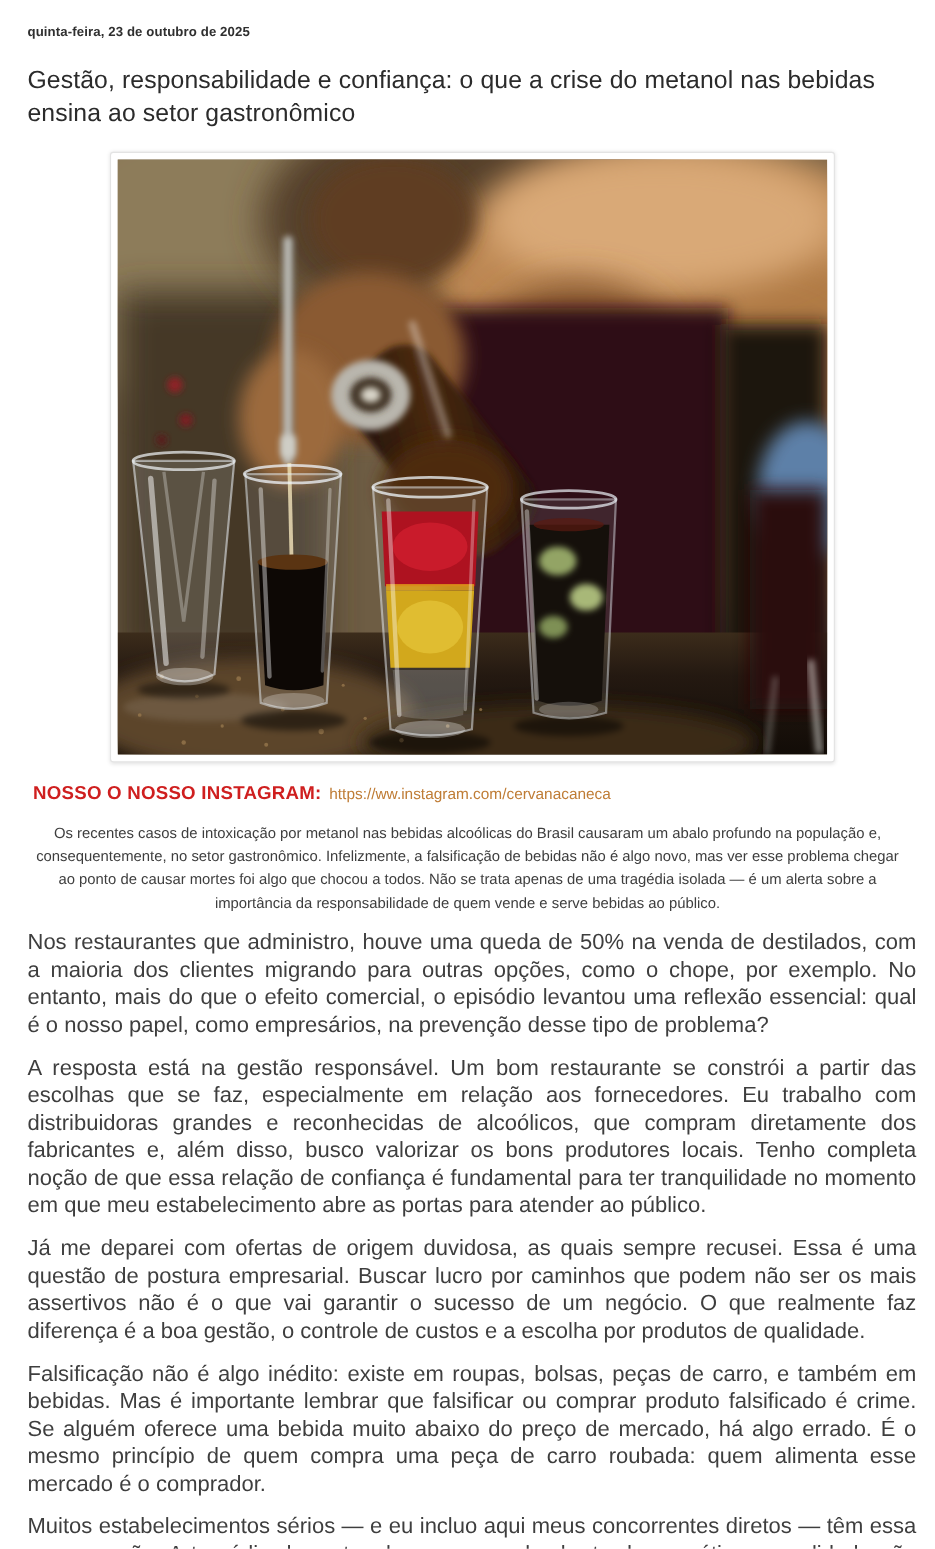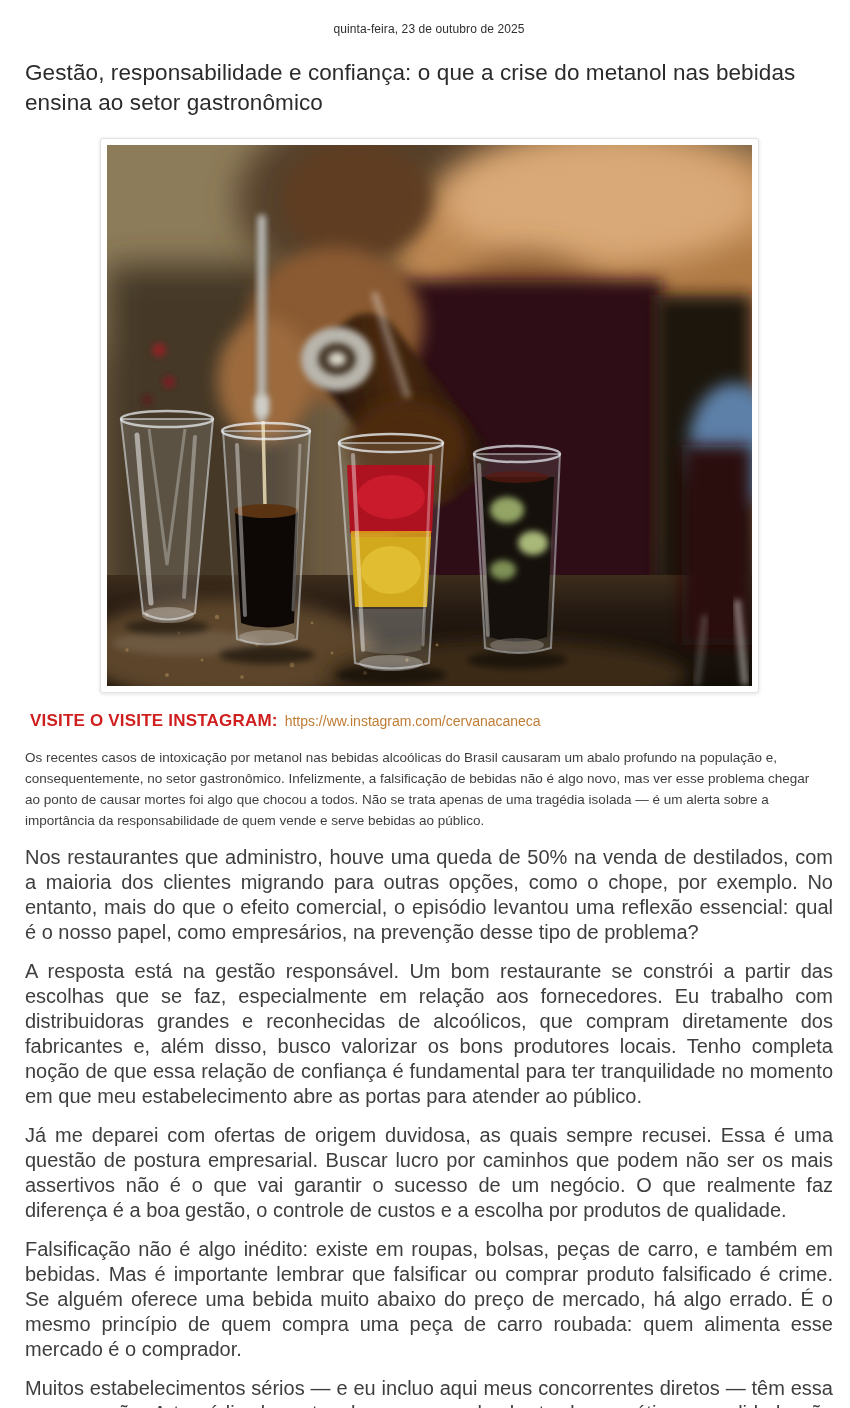--- a/index.html
+++ b/index.html
@@ -1,26 +1,26 @@
 <!DOCTYPE html>
 <html><head>
 <meta charset="utf-8">
 <style>
   html,body{margin:0;padding:0;background:#ffffff;}
   body{width:850px;height:1408px;overflow:hidden;font-family:"Liberation Sans",sans-serif;-webkit-font-smoothing:antialiased;}
   .page{padding:22px 17px 0 25px;}
-  .date{font-size:12px;font-weight:normal;color:#2f2f2f;margin:0 0 22px 0;letter-spacing:.1px;text-align:center;}
+  .date{font-size:12px;font-weight:bold;color:#2f2f2f;margin:0 0 22px 0;letter-spacing:.1px;}
   h1.title{font-size:22.5px;font-weight:400;color:#2b2b2b;line-height:30px;margin:0 0 20px 0;max-width:790px;letter-spacing:.1px;}
   figure.photo-frame{margin:0 auto 18px auto;width:645px;background:#ffffff;border:1px solid #e3e3e3;border-radius:3px;padding:6px;box-shadow:0 1px 4px rgba(0,0,0,.12);}
   figure.photo-frame svg{display:block;width:645px;height:541px;}
   .insta-line{margin:2px 0 16px 5px;white-space:nowrap;}
   .insta-label{color:#cf1f1f;font-weight:bold;font-size:17px;letter-spacing:.2px;}
   .insta-link{color:#bf7c35;font-size:14px;text-decoration:none;margin-left:7px;}
   p.body{color:#3e3e3e;margin:0 0 14px 0;}
-  p.lead{font-size:13.5px;line-height:21px;text-align:left;max-width:800px;}
+  p.lead{font-size:13.5px;line-height:21px;text-align:center;max-width:800px;}
   p.just{font-size:20px;line-height:25px;text-align:justify;}
 </style>
 </head>
 <body>
 
 <div class="page">
 
   <div class="date">quinta-feira, 23 de outubro de 2025</div>
 
   <h1 class="title">Gestão, responsabilidade e confiança: o que a crise do metanol nas bebidas ensina ao setor gastronômico</h1>
@@ -175,21 +175,21 @@
 
       <g>
         <rect x="575" y="300" width="70" height="200" fill="#2b0d0d" filter="url(#bM)"></rect>
         <path d="M630,455 L638,540" stroke="rgba(230,230,225,0.6)" stroke-width="6" filter="url(#bS)"></path>
         <path d="M598,470 L590,541" stroke="rgba(200,200,195,0.35)" stroke-width="5" filter="url(#bS)"></path>
       </g>
     </svg>
   </figure>
 
   <div class="insta-line">
-    <span class="insta-label">VISITE O VISITE INSTAGRAM:</span><a class="insta-link" href="#">https://ww.instagram.com/cervanacaneca</a>
+    <span class="insta-label">NOSSO O NOSSO INSTAGRAM:</span><a class="insta-link" href="#">https://ww.instagram.com/cervanacaneca</a>
   </div>
 
   <p class="body lead">Os recentes casos de intoxicação por metanol nas bebidas alcoólicas do Brasil causaram um abalo profundo na população e, consequentemente, no setor gastronômico. Infelizmente, a falsificação de bebidas não é algo novo, mas ver esse problema chegar ao ponto de causar mortes foi algo que chocou a todos. Não se trata apenas de uma tragédia isolada — é um alerta sobre a importância da responsabilidade de quem vende e serve bebidas ao público.</p>
   <p class="body just">Nos restaurantes que administro, houve uma queda de 50% na venda de destilados, com a maioria dos clientes migrando para outras opções, como o chope, por exemplo. No entanto, mais do que o efeito comercial, o episódio levantou uma reflexão essencial: qual é o nosso papel, como empresários, na prevenção desse tipo de problema?</p>
   <p class="body just">A resposta está na gestão responsável. Um bom restaurante se constrói a partir das escolhas que se faz, especialmente em relação aos fornecedores. Eu trabalho com distribuidoras grandes e reconhecidas de alcoólicos, que compram diretamente dos fabricantes e, além disso, busco valorizar os bons produtores locais. Tenho completa noção de que essa relação de confiança é fundamental para ter tranquilidade no momento em que meu estabelecimento abre as portas para atender ao público.</p>
   <p class="body just">Já me deparei com ofertas de origem duvidosa, as quais sempre recusei. Essa é uma questão de postura empresarial. Buscar lucro por caminhos que podem não ser os mais assertivos não é o que vai garantir o sucesso de um negócio. O que realmente faz diferença é a boa gestão, o controle de custos e a escolha por produtos de qualidade.</p>
   <p class="body just">Falsificação não é algo inédito: existe em roupas, bolsas, peças de carro, e também em bebidas. Mas é importante lembrar que falsificar ou comprar produto falsificado é crime. Se alguém oferece uma bebida muito abaixo do preço de mercado, há algo errado. É o mesmo princípio de quem compra uma peça de carro roubada: quem alimenta esse mercado é o comprador.</p>
   <p class="body just">Muitos estabelecimentos sérios — e eu incluo aqui meus concorrentes diretos — têm essa preocupação. A tragédia do metanol serve como lembrete de que ética e qualidade não são diferenciais, são obrigações. Quando o empresário escolhe um fornecedor duvidoso, além de colocar em risco a saúde do cliente, também põe à prova a reputação e longevidade do seu próprio negócio. Qualidade é uma questão de cuidado, compromisso consigo e com o próximo, e de autorresponsabilidade</p>
 
 </div>

